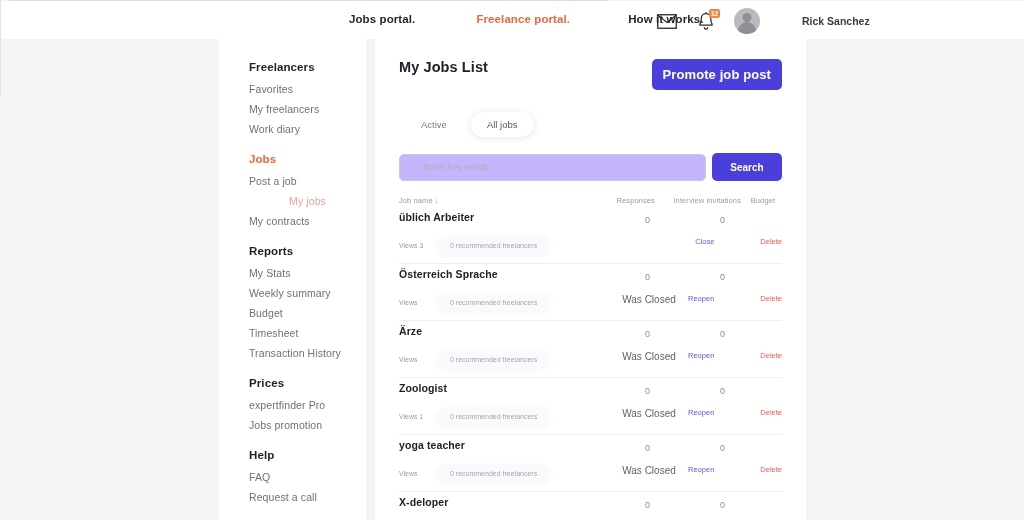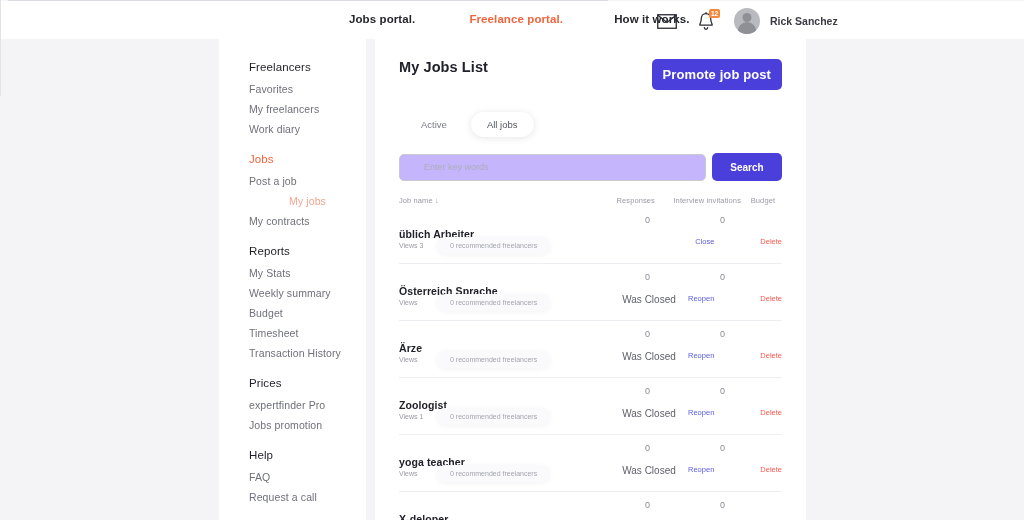--- a/index.html
+++ b/index.html
@@ -47,21 +47,21 @@
     display: flex;
     align-items: center;
   }
 
   .nav-links {
     position: absolute;
     left: 348px;
     top: 12px;
     display: flex;
     align-items: center;
-    gap: 9px;
+    gap: 16px;
   }
   .nav-link {
     font-size: 11.5px;
     font-weight: 600;
     color: #26262e;
     letter-spacing: 0.1px;
     cursor: pointer;
     white-space: nowrap;
   }
   .nav-link.sp1 { margin-right: 45px; }
@@ -130,20 +130,21 @@
     background: #8e9096;
     left: 50%; bottom: -1px;
     transform: translateX(-50%);
   }
 
   .username {
     font-size: 10.5px;
     font-weight: 600;
     color: #3a3a44;
     white-space: nowrap;
+    margin-left: 32px;
   }
 
   
   .page {
     position: absolute;
     top: 39px; left: 1px;
     width: 1023px;
     height: 481px;
     background: #f4f4f7;
   }
@@ -153,21 +154,21 @@
     position: absolute;
     top: 0; left: 218px;
     width: 147px;
     height: 481px;
     background: #ffffff;
     padding: 22px 0 0 30px;
   }
   .side-group { margin-bottom: 0; }
   .side-head {
     font-size: 11.5px;
-    font-weight: 400;
+    font-weight: 700;
     color: #1f1f28;
     margin-bottom: 10px;
     letter-spacing: 0.1px;
   }
   .side-head.spaced { margin-top: 18px; }
   .side-item {
     font-size: 10.5px;
     color: #6f7079;
     margin-bottom: 8px;
     cursor: pointer;
@@ -282,21 +283,21 @@
 
   .job-row {
     position: relative;
     height: 57px;
     border-bottom: 1px solid #eeeef2;
   }
   .job-row:last-child { border-bottom: none; }
 
   .job-title {
     position: absolute;
-    left: 0; top: 21px;
+    left: 0; top: 4px;
     font-size: 10.5px;
     font-weight: 700;
     color: #21212b;
     letter-spacing: 0.1px;
   }
   .job-meta {
     position: absolute;
     left: 0; top: 30px;
     display: flex;
     align-items: center;

